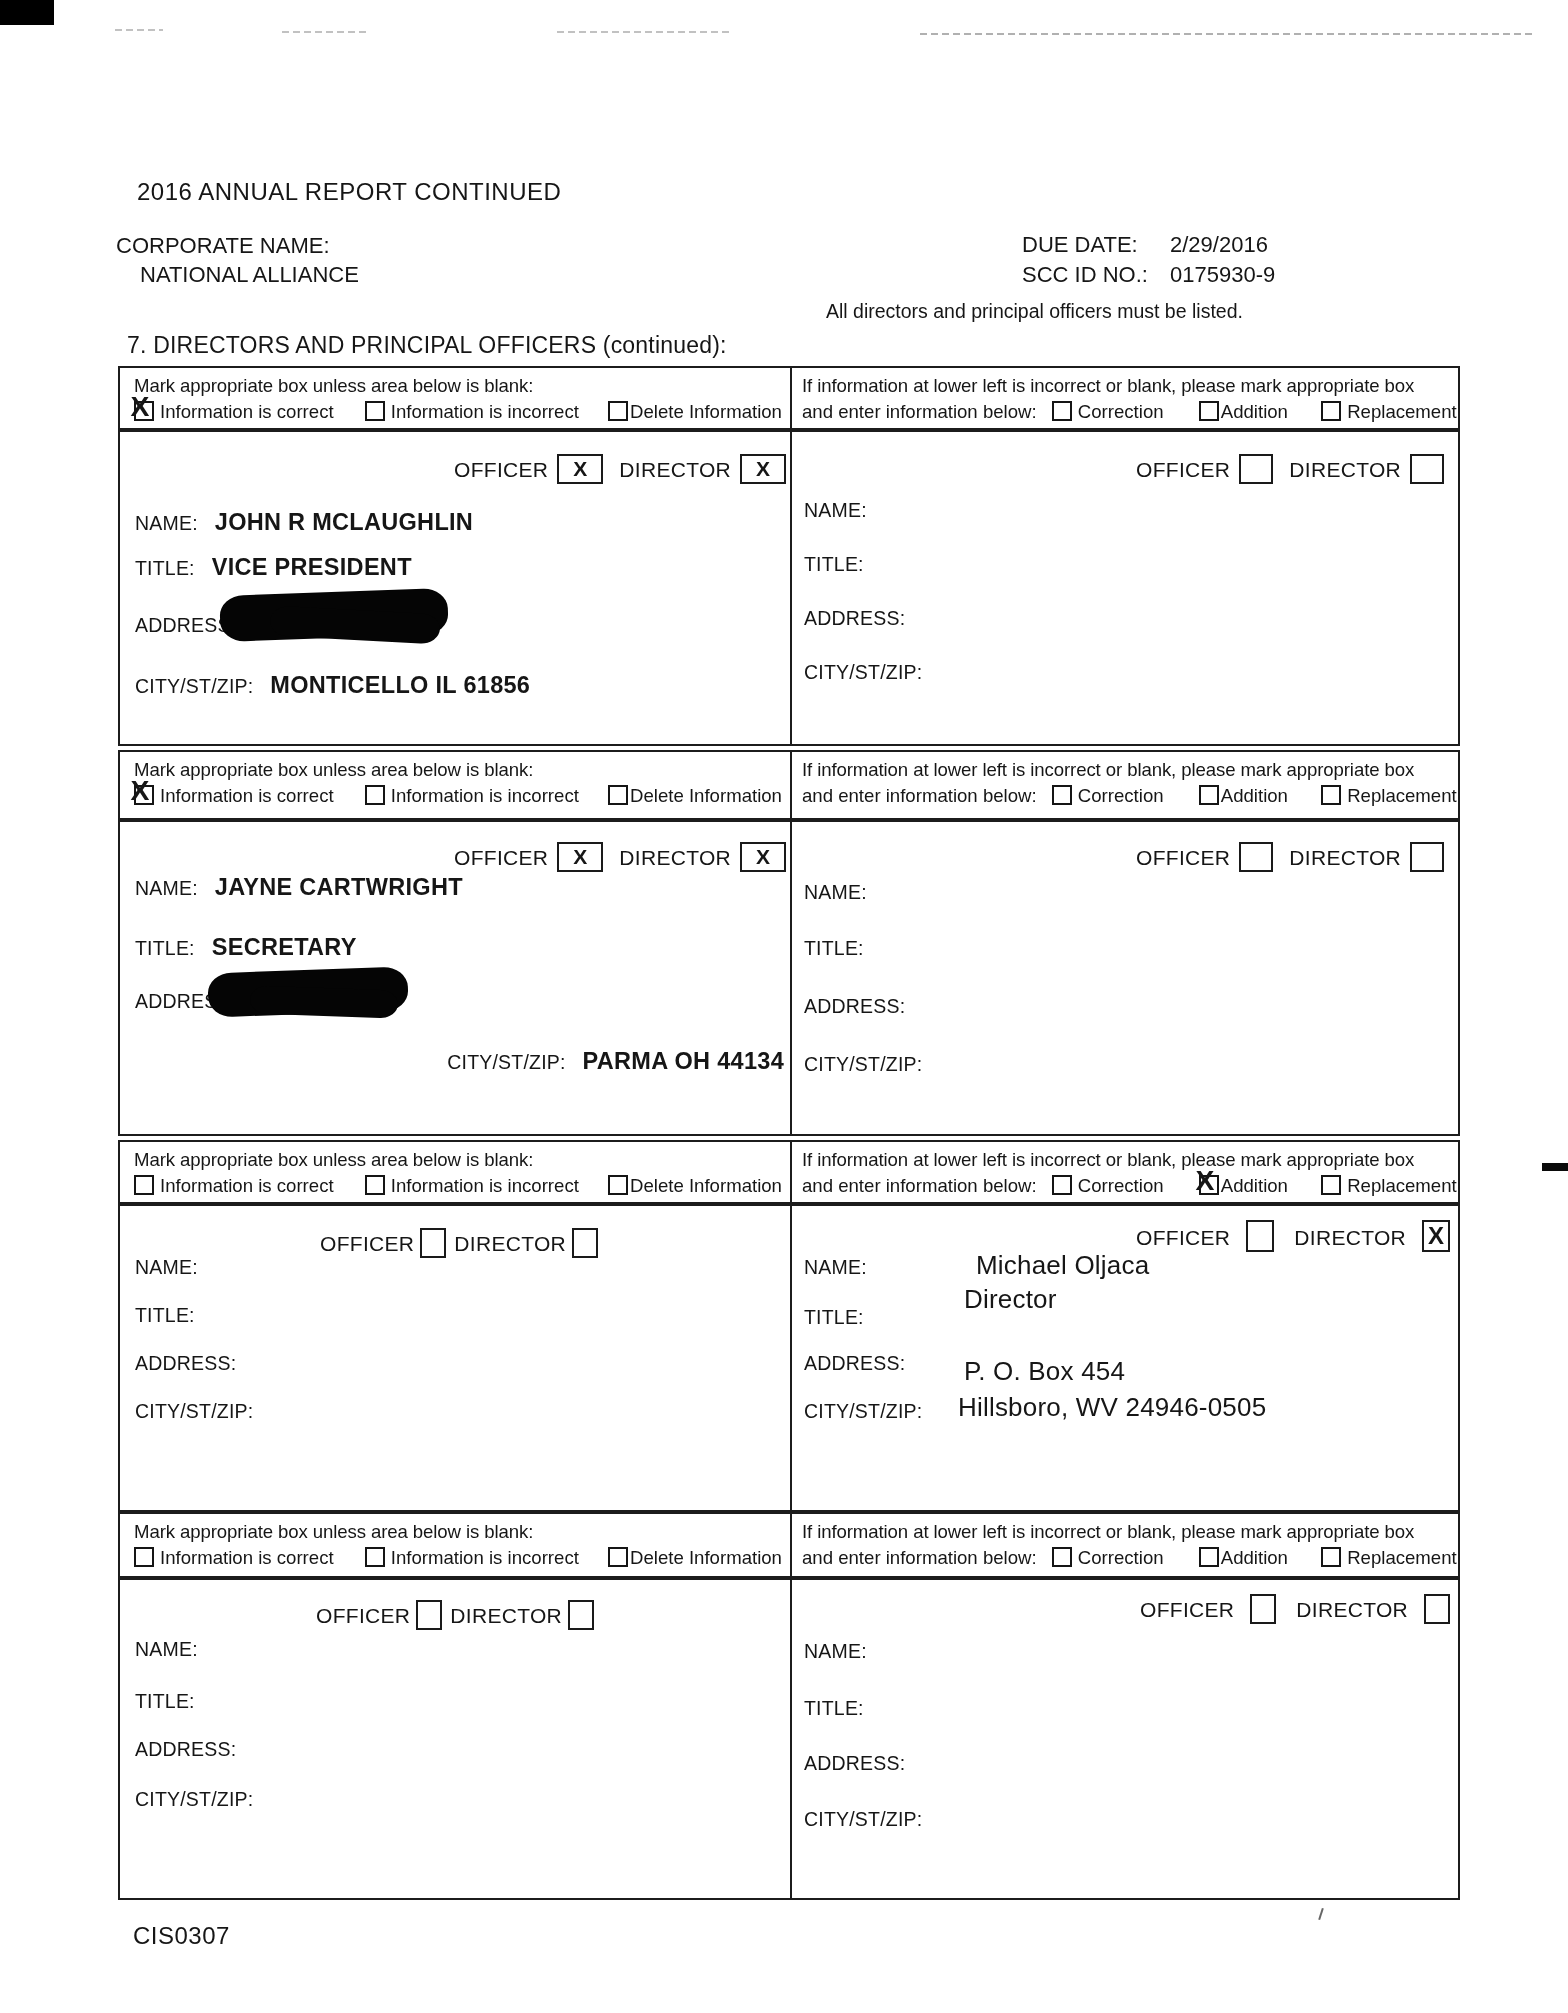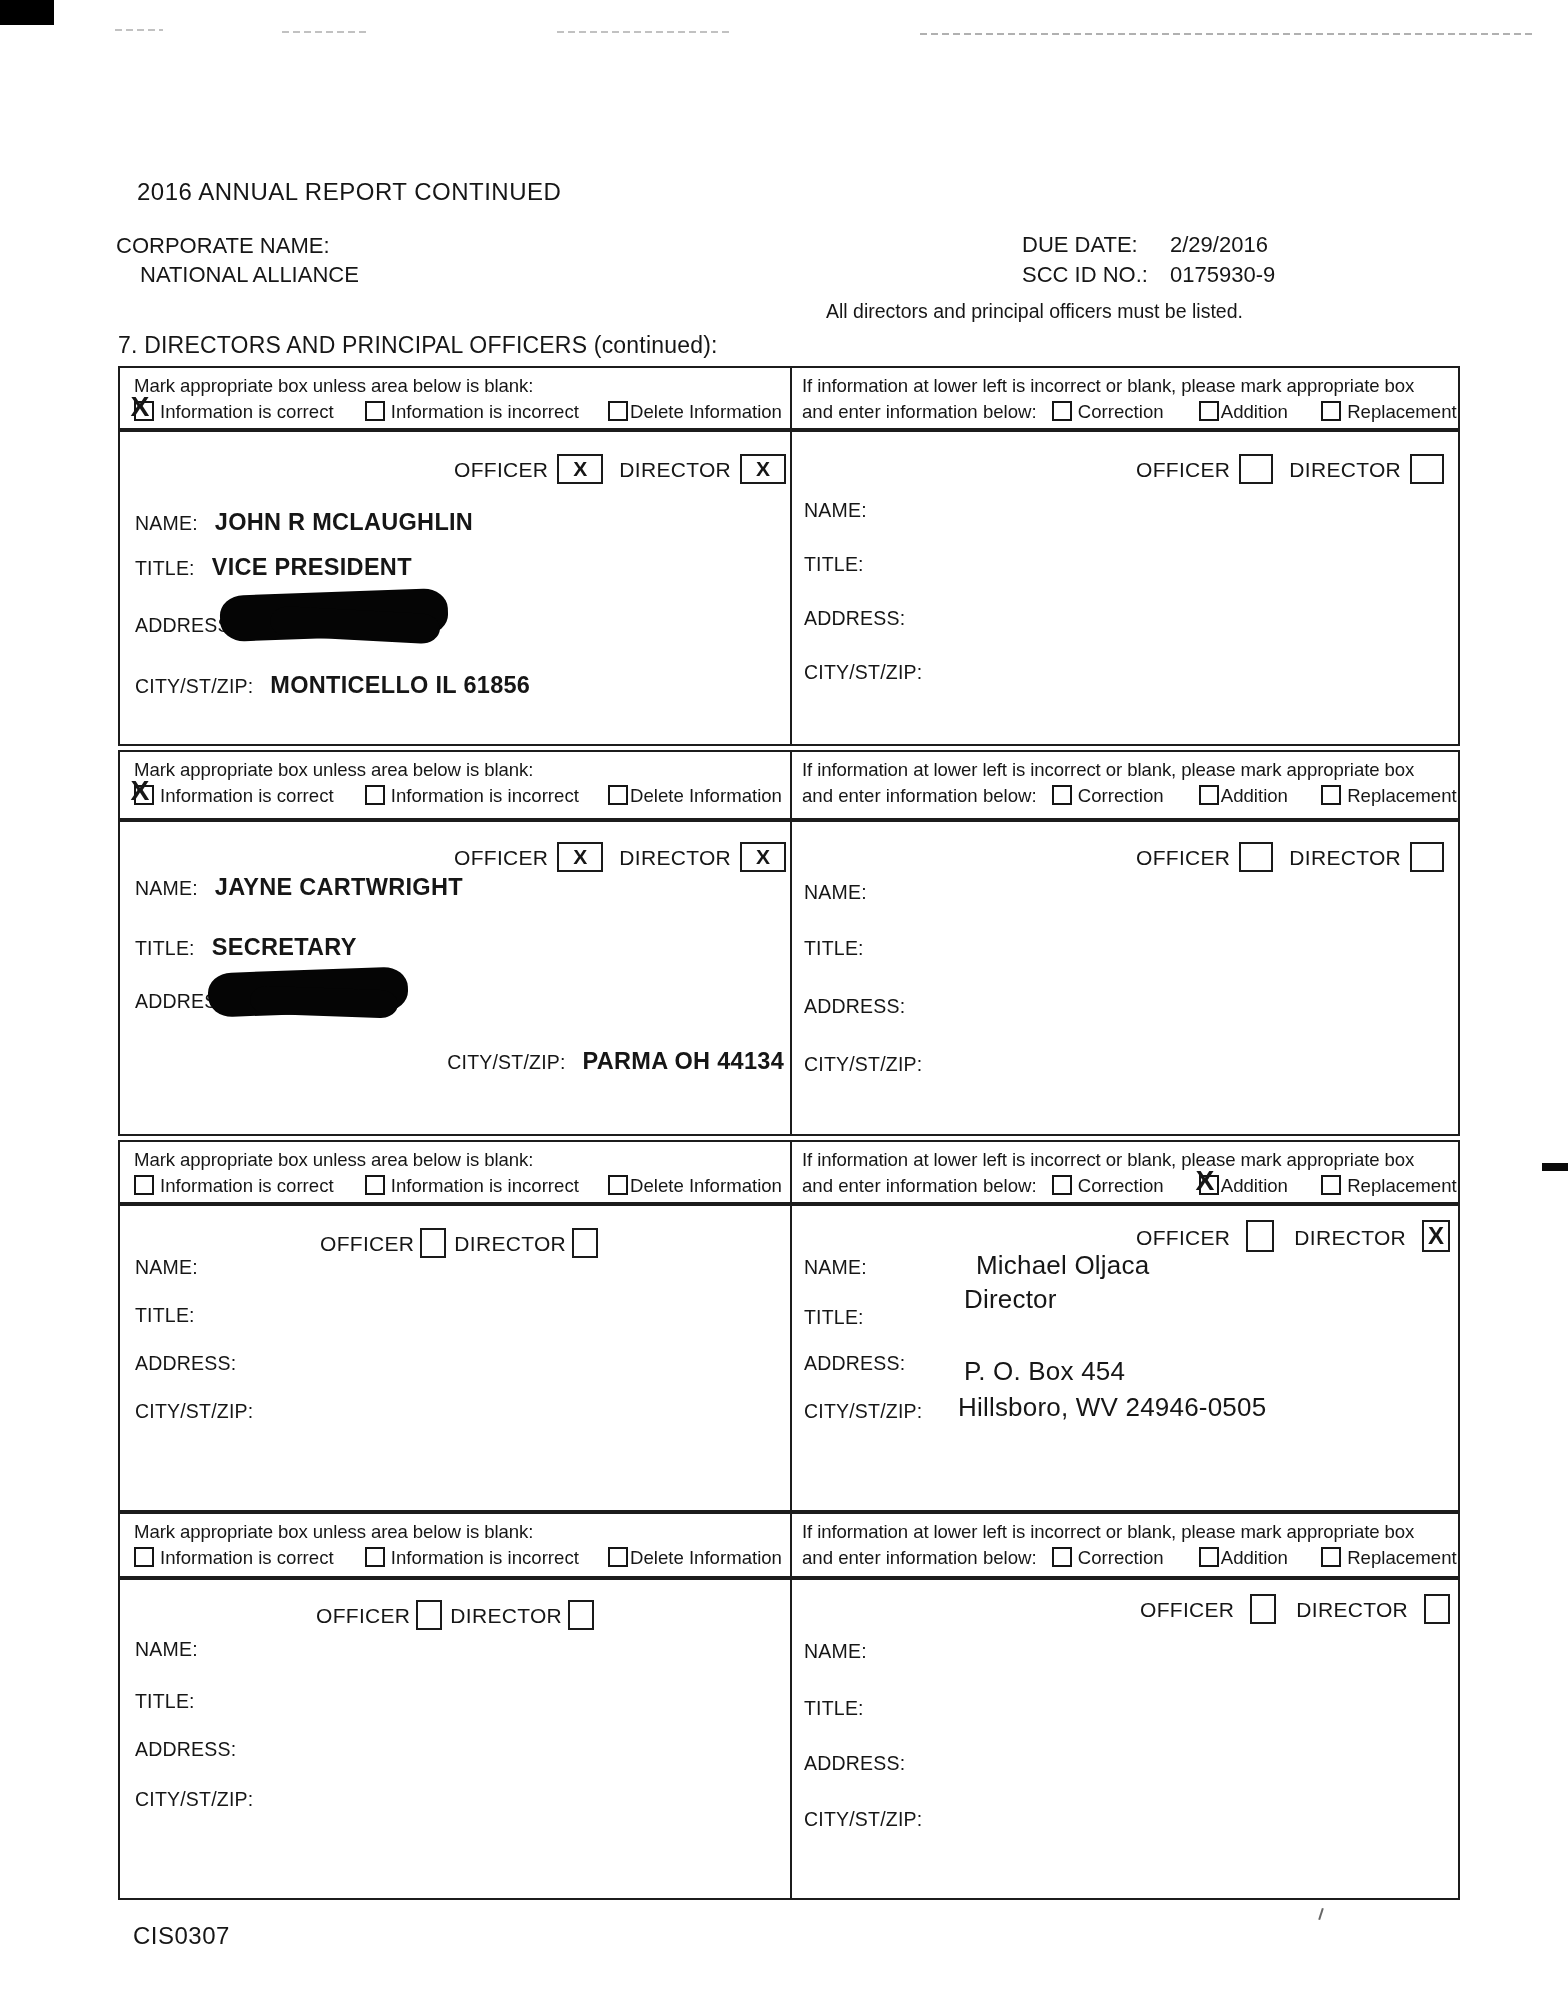--- a/index.html
+++ b/index.html
@@ -8,21 +8,21 @@
     font-family:"Liberation Sans",sans-serif;color:#161616;overflow:hidden;
     margin:0 auto;
   }
   .abs{position:absolute;}
   
   .doc-title{font-size:24px;letter-spacing:.5px;}
   .corp{font-size:22px;line-height:29px;}
   .duelbl{font-size:22px;}
   .dueval{font-size:22px;}
   .note{font-size:19.5px;line-height:27px;}
-  .section{font-size:23px;letter-spacing:.2px;}
+  .section{font-size:23px;letter-spacing:.2px;margin-left:9px;}
   .footer-code{font-size:24px;letter-spacing:.5px;}
   
   .row{position:absolute;left:118px;width:1342px;border:2px solid #1c1c1c;box-sizing:border-box;background:#fff;}
   .cl{position:absolute;left:0;top:0;bottom:0;width:670px;}
   .cr{position:absolute;left:670px;right:0;top:0;bottom:0;border-left:2px solid #1c1c1c;}
   
   .hsmall{position:absolute;top:7px;left:14px;right:6px;font-size:18.6px;letter-spacing:-.1px;white-space:nowrap;}
   .hopts{position:absolute;top:33px;left:14px;right:4px;white-space:nowrap;font-size:18.6px;}
   .grp{display:inline-block;margin-right:0;}
   .cb{display:inline-block;position:relative;width:16px;height:16px;border:2px solid #151515;vertical-align:-3px;margin-right:6px;}

